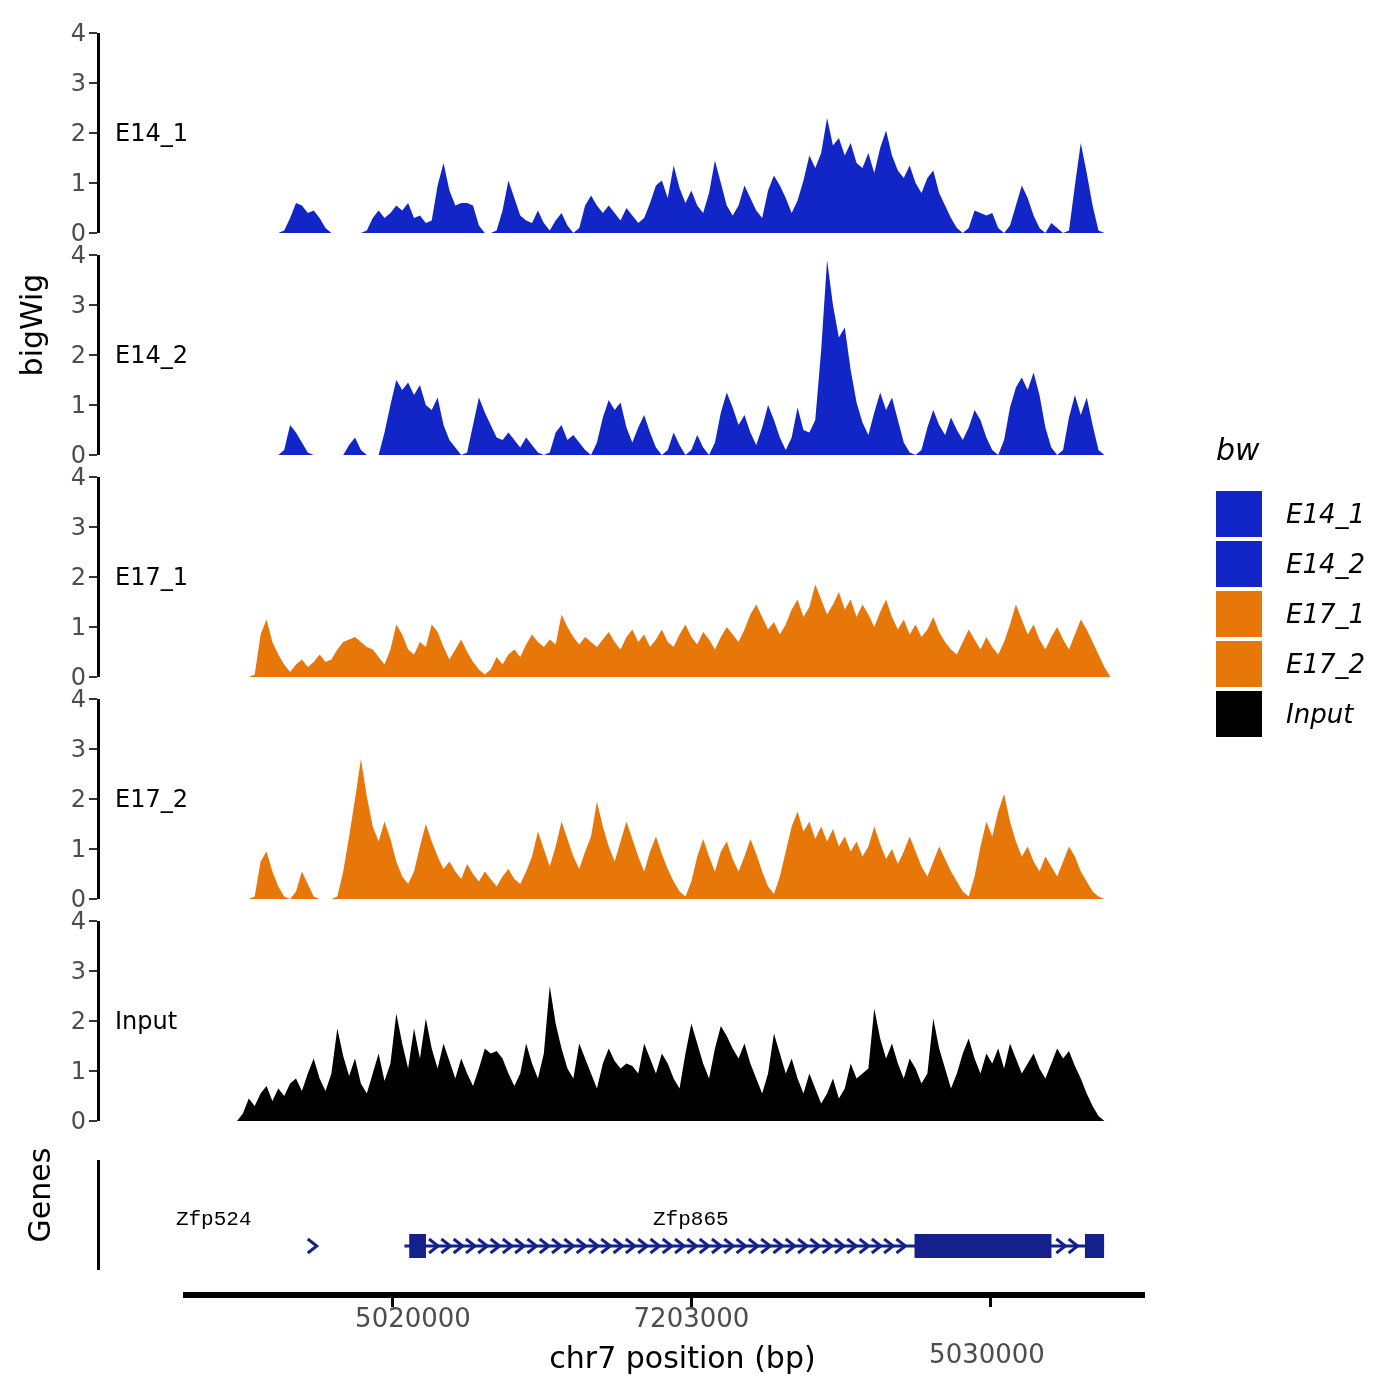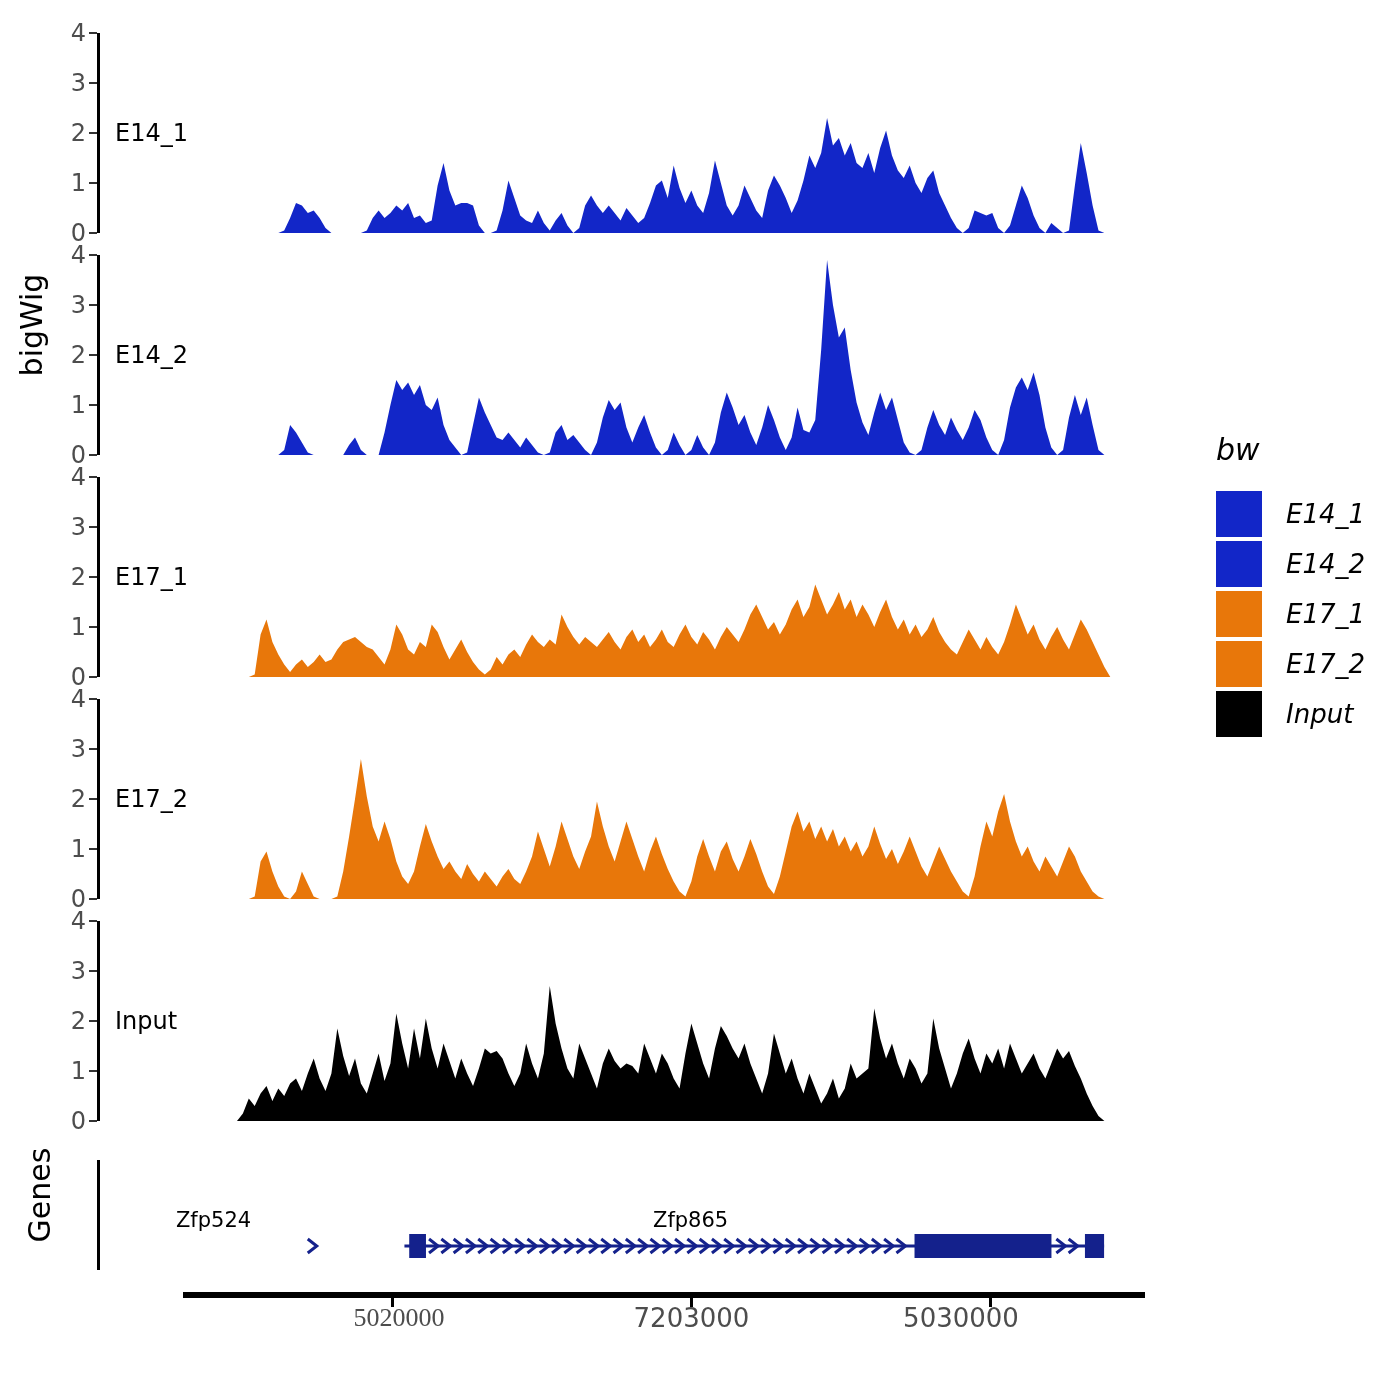--- a/index.html
+++ b/index.html
@@ -24,21 +24,21 @@
   .panel{position:absolute;}
   .axisline{position:absolute;left:0;top:0;width:3px;height:100%;background:#000;}
   .tick{position:absolute;right:100%;width:8px;height:2px;background:#333;}
   .ticklab{position:absolute;right:100%;margin-right:11px;font-size:24px;color:#4d4d4d;
            transform:translateY(-50%);white-space:nowrap;}
   .plotarea{position:absolute;left:3px;top:0;right:0;bottom:0;}
   .plotarea svg{display:block;width:100%;height:100%;}
   .tracklabel{position:absolute;font-size:24px;color:#000;white-space:nowrap;}
 
   
-  #genes-panel{position:absolute;left:97px;top:1160px;width:1034px;height:132px;}
+  #genes-panel{position:absolute;left:97px;top:1160px;width:1034px;height:132px;font-family:Liberation Mono, monospace;}
   #genes-panel .axisline{left:0;top:0;width:3px;height:110px;background:#000;}
   .genelabel{position:absolute;font-size:21px;color:#000;white-space:nowrap;}
 
   
   #xaxis{position:absolute;left:183px;top:1292px;width:962px;height:6px;background:#000;}
   .xtick{position:absolute;top:1298px;width:3px;height:9px;background:#000;}
   .xticklab{position:absolute;top:1303px;font-size:26px;color:#4d4d4d;
             transform:translateX(-50%);white-space:nowrap;}
 
   
@@ -208,26 +208,27 @@
           <rect x="312.22013422818793" y="74" width="16.743624161073797" height="24" fill="#14218c"></rect>
           <rect x="817.5187919463087" y="74" width="136.9389261744966" height="24" fill="#14218c"></rect>
           <rect x="987.944966442953" y="74" width="19.135570469798722" height="24" fill="#14218c"></rect>
         </svg>
       </div>
   </div>
 
   <div id="xaxis"></div>
   <div id="xticks">
       <div class="xtick" style="left: 391.477px;"></div>
-      <div class="xticklab" style="left: 399px; font-family: Liberation Serif, serif;">5020000</div>
+      <div class="xticklab" style="left: 413px;">5020000</div>
       <div class="xtick" style="left: 690.47px;"></div>
       <div class="xticklab" style="left: 691.47px;">7203000</div>
       <div class="xtick" style="left: 989.463px;"></div>
-      <div class="xticklab" style="left: 961px;">5030000</div>
+      <div class="xticklab" style="left: 987px; margin-top: 36px;">5030000</div>
     </div>
+  <div class="xlab">chr7 position (bp)</div>
 
   <div id="legend">
     <div class="title">bw</div>
     <div id="legend-items">
         <div class="legrow">
           <div class="legswatch" style="background: rgb(18, 38, 200);"></div>
           <div class="legtext">E14_1</div>
         </div>
         <div class="legrow">
           <div class="legswatch" style="background: rgb(18, 38, 200);"></div>

